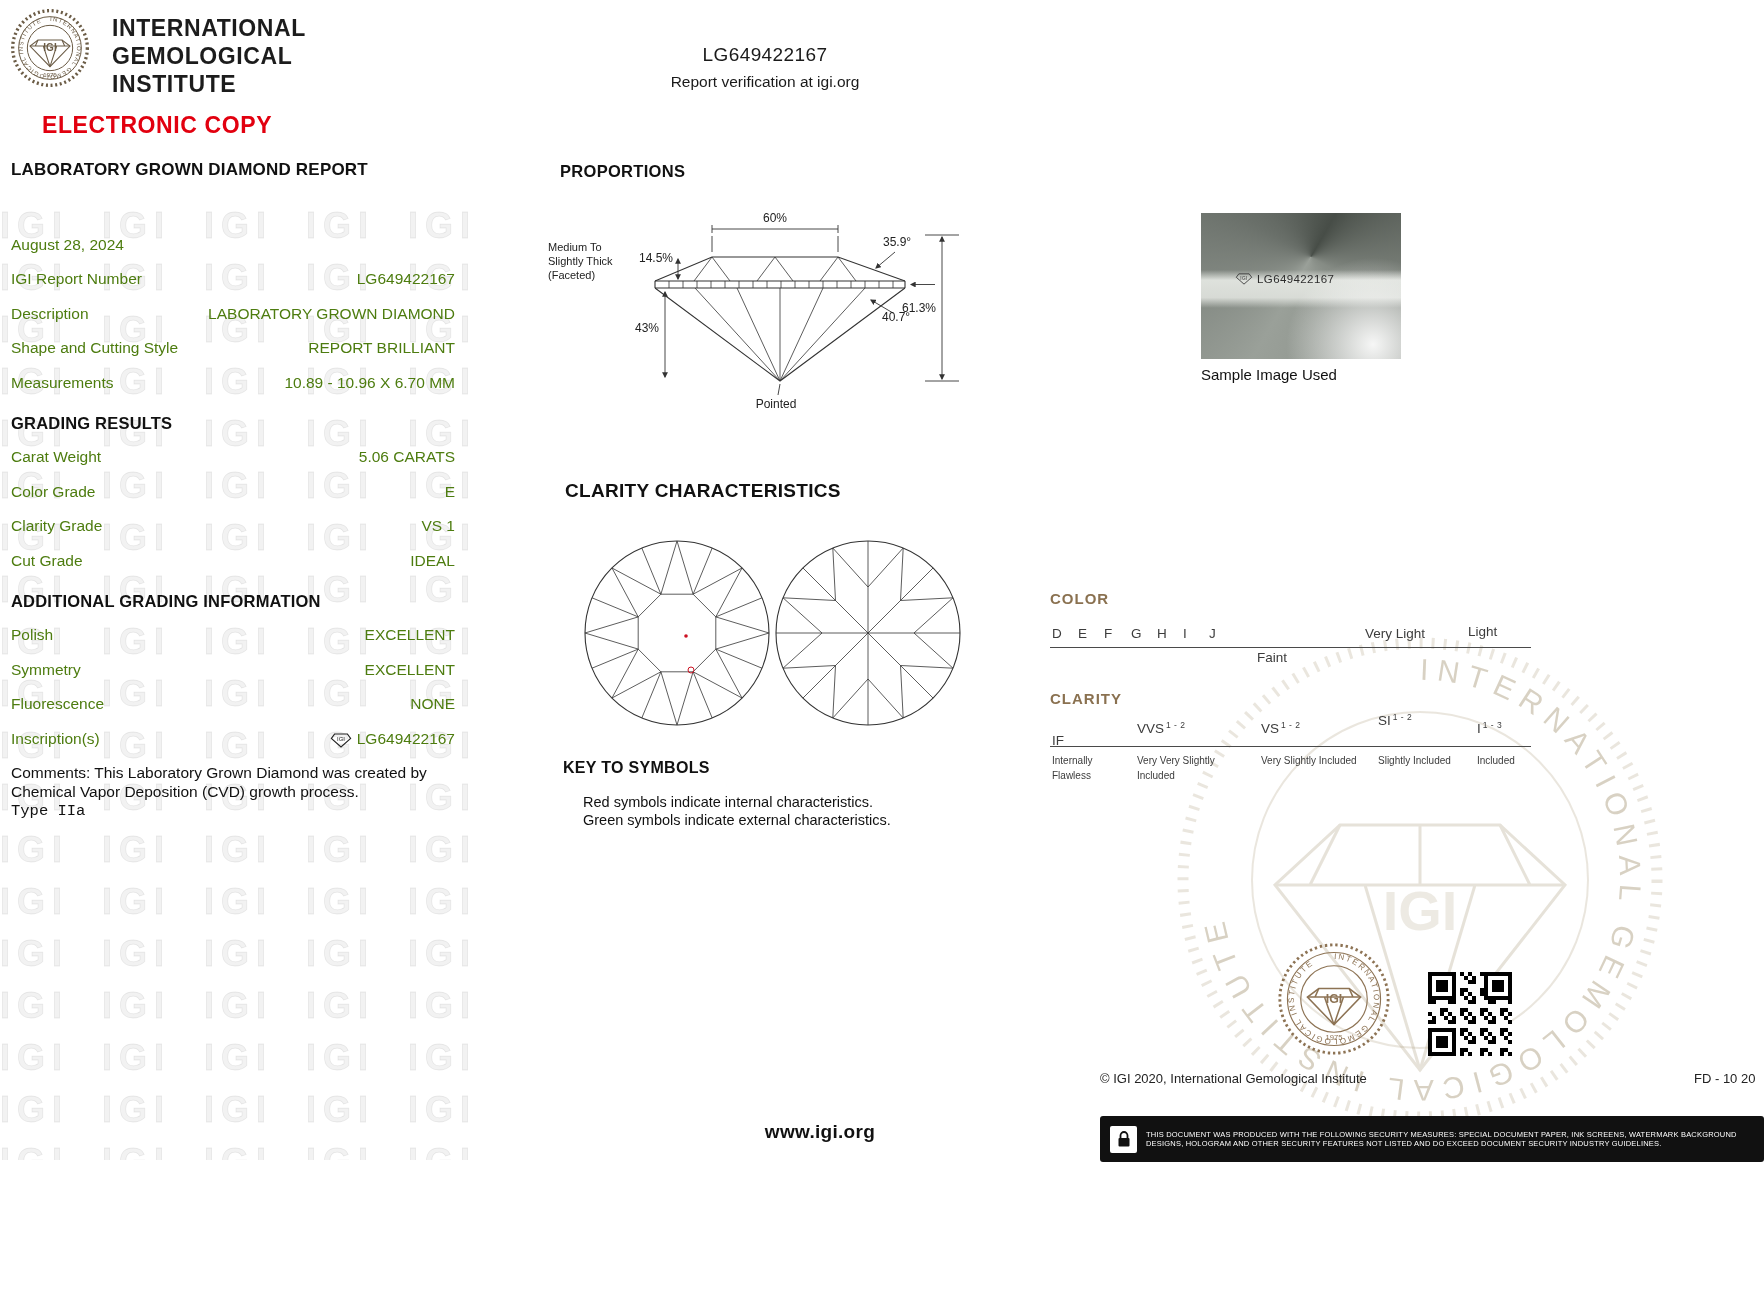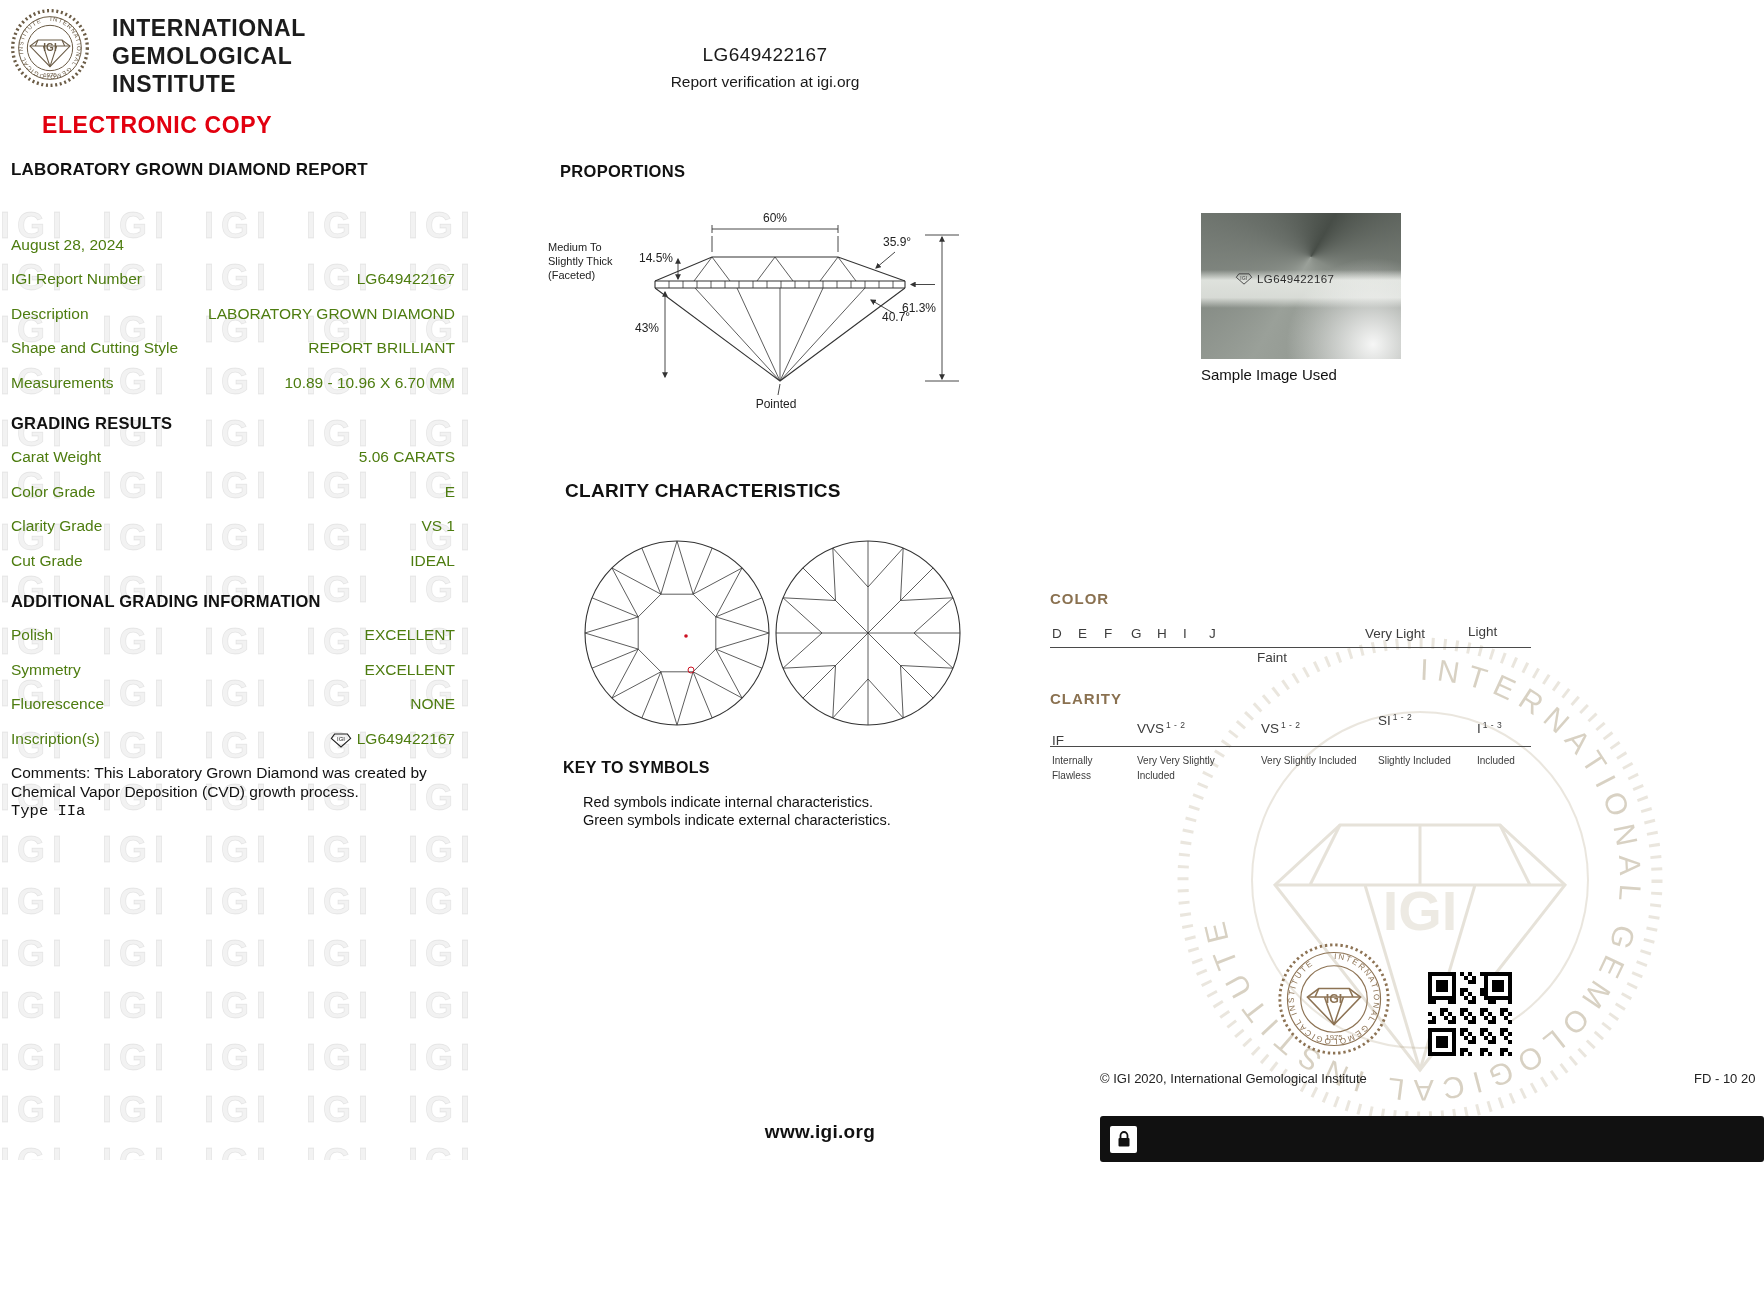--- a/index.html
+++ b/index.html
@@ -433,15 +433,16 @@
   <div class="abs formcode">FD - 10 20</div>
   <div class="abs website">www.igi.org</div>
 
   <div class="abs sec-bar">
     <div class="lock-box">
       <svg width="14" height="17" viewBox="0 0 14 17">
         <path d="M3.5,7 V4.5 a3.5,3.5 0 0 1 7,0 V7" fill="none" stroke="#111" stroke-width="1.8"></path>
         <rect x="1.5" y="7" width="11" height="8.5" rx="1" fill="#111"></rect>
       </svg>
     </div>
+    <div class="sec-text">THIS DOCUMENT WAS PRODUCED WITH THE FOLLOWING SECURITY MEASURES:  SPECIAL DOCUMENT PAPER, INK SCREENS, WATERMARK BACKGROUND DESIGNS, HOLOGRAM AND OTHER SECURITY FEATURES NOT LISTED AND DO EXCEED DOCUMENT SECURITY INDUSTRY GUIDELINES.</div>
   </div>
 
 </div>
 
 </body></html>

